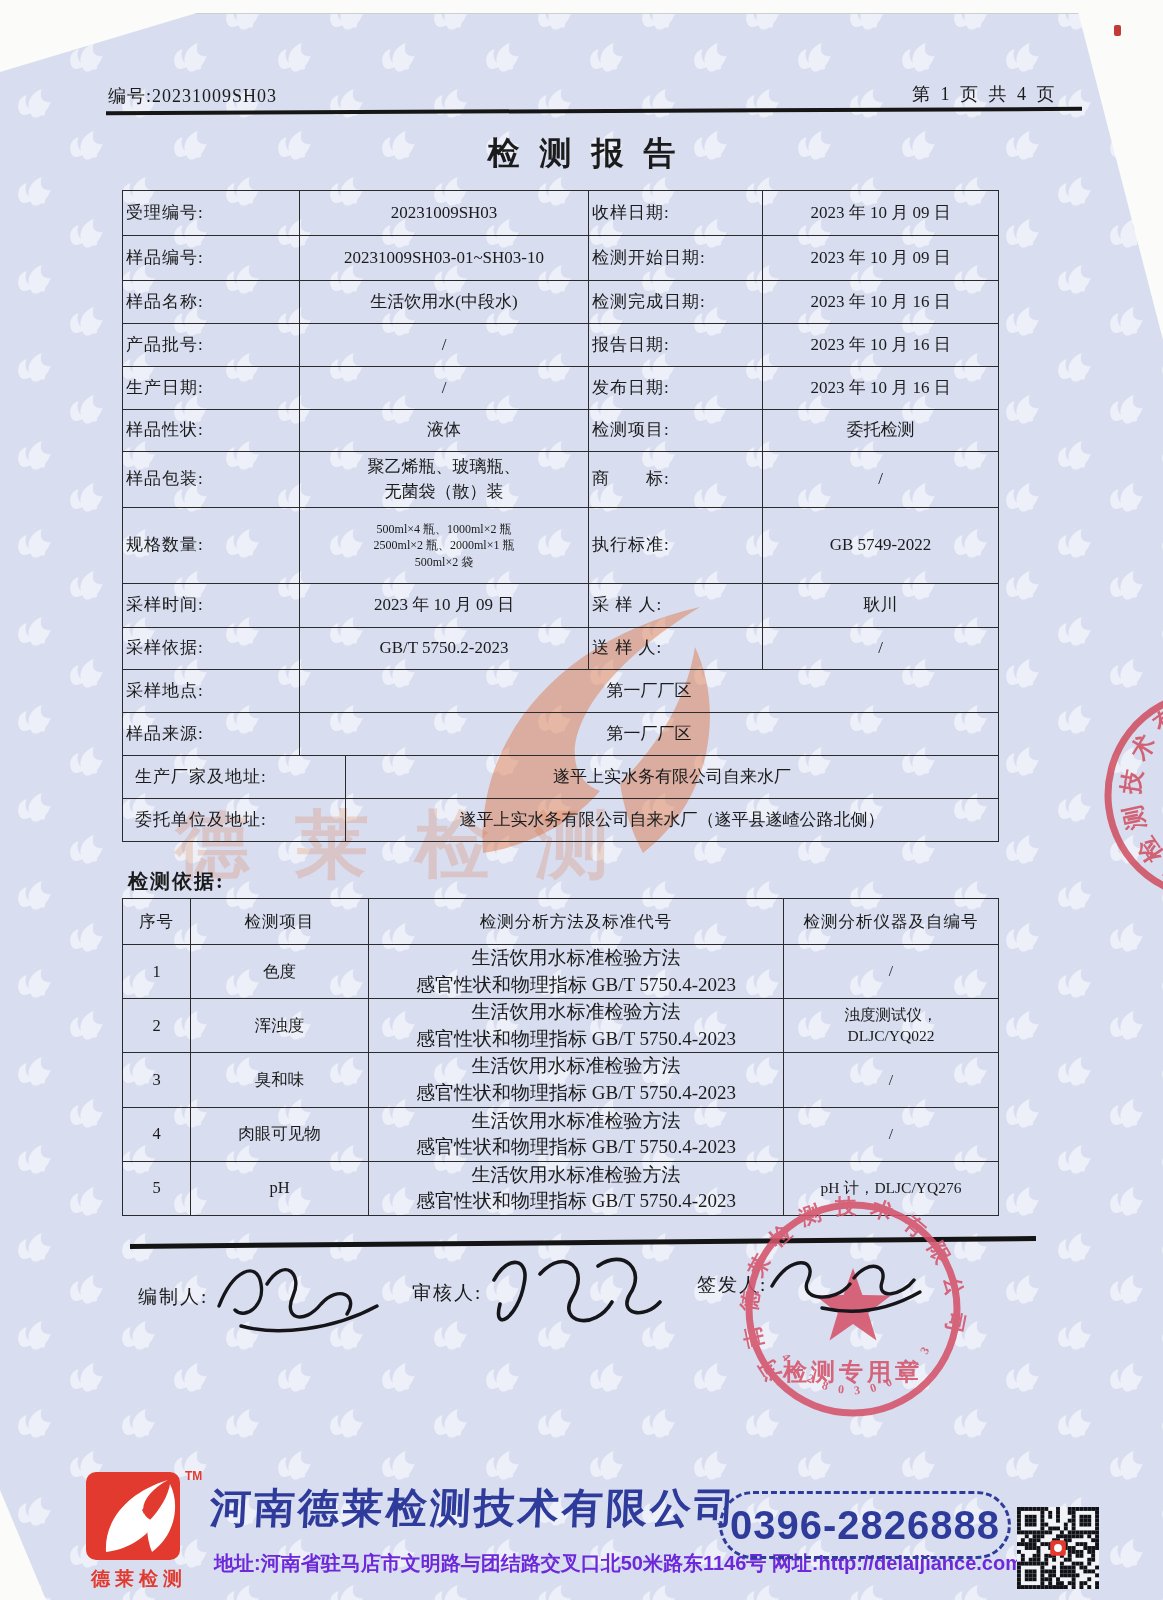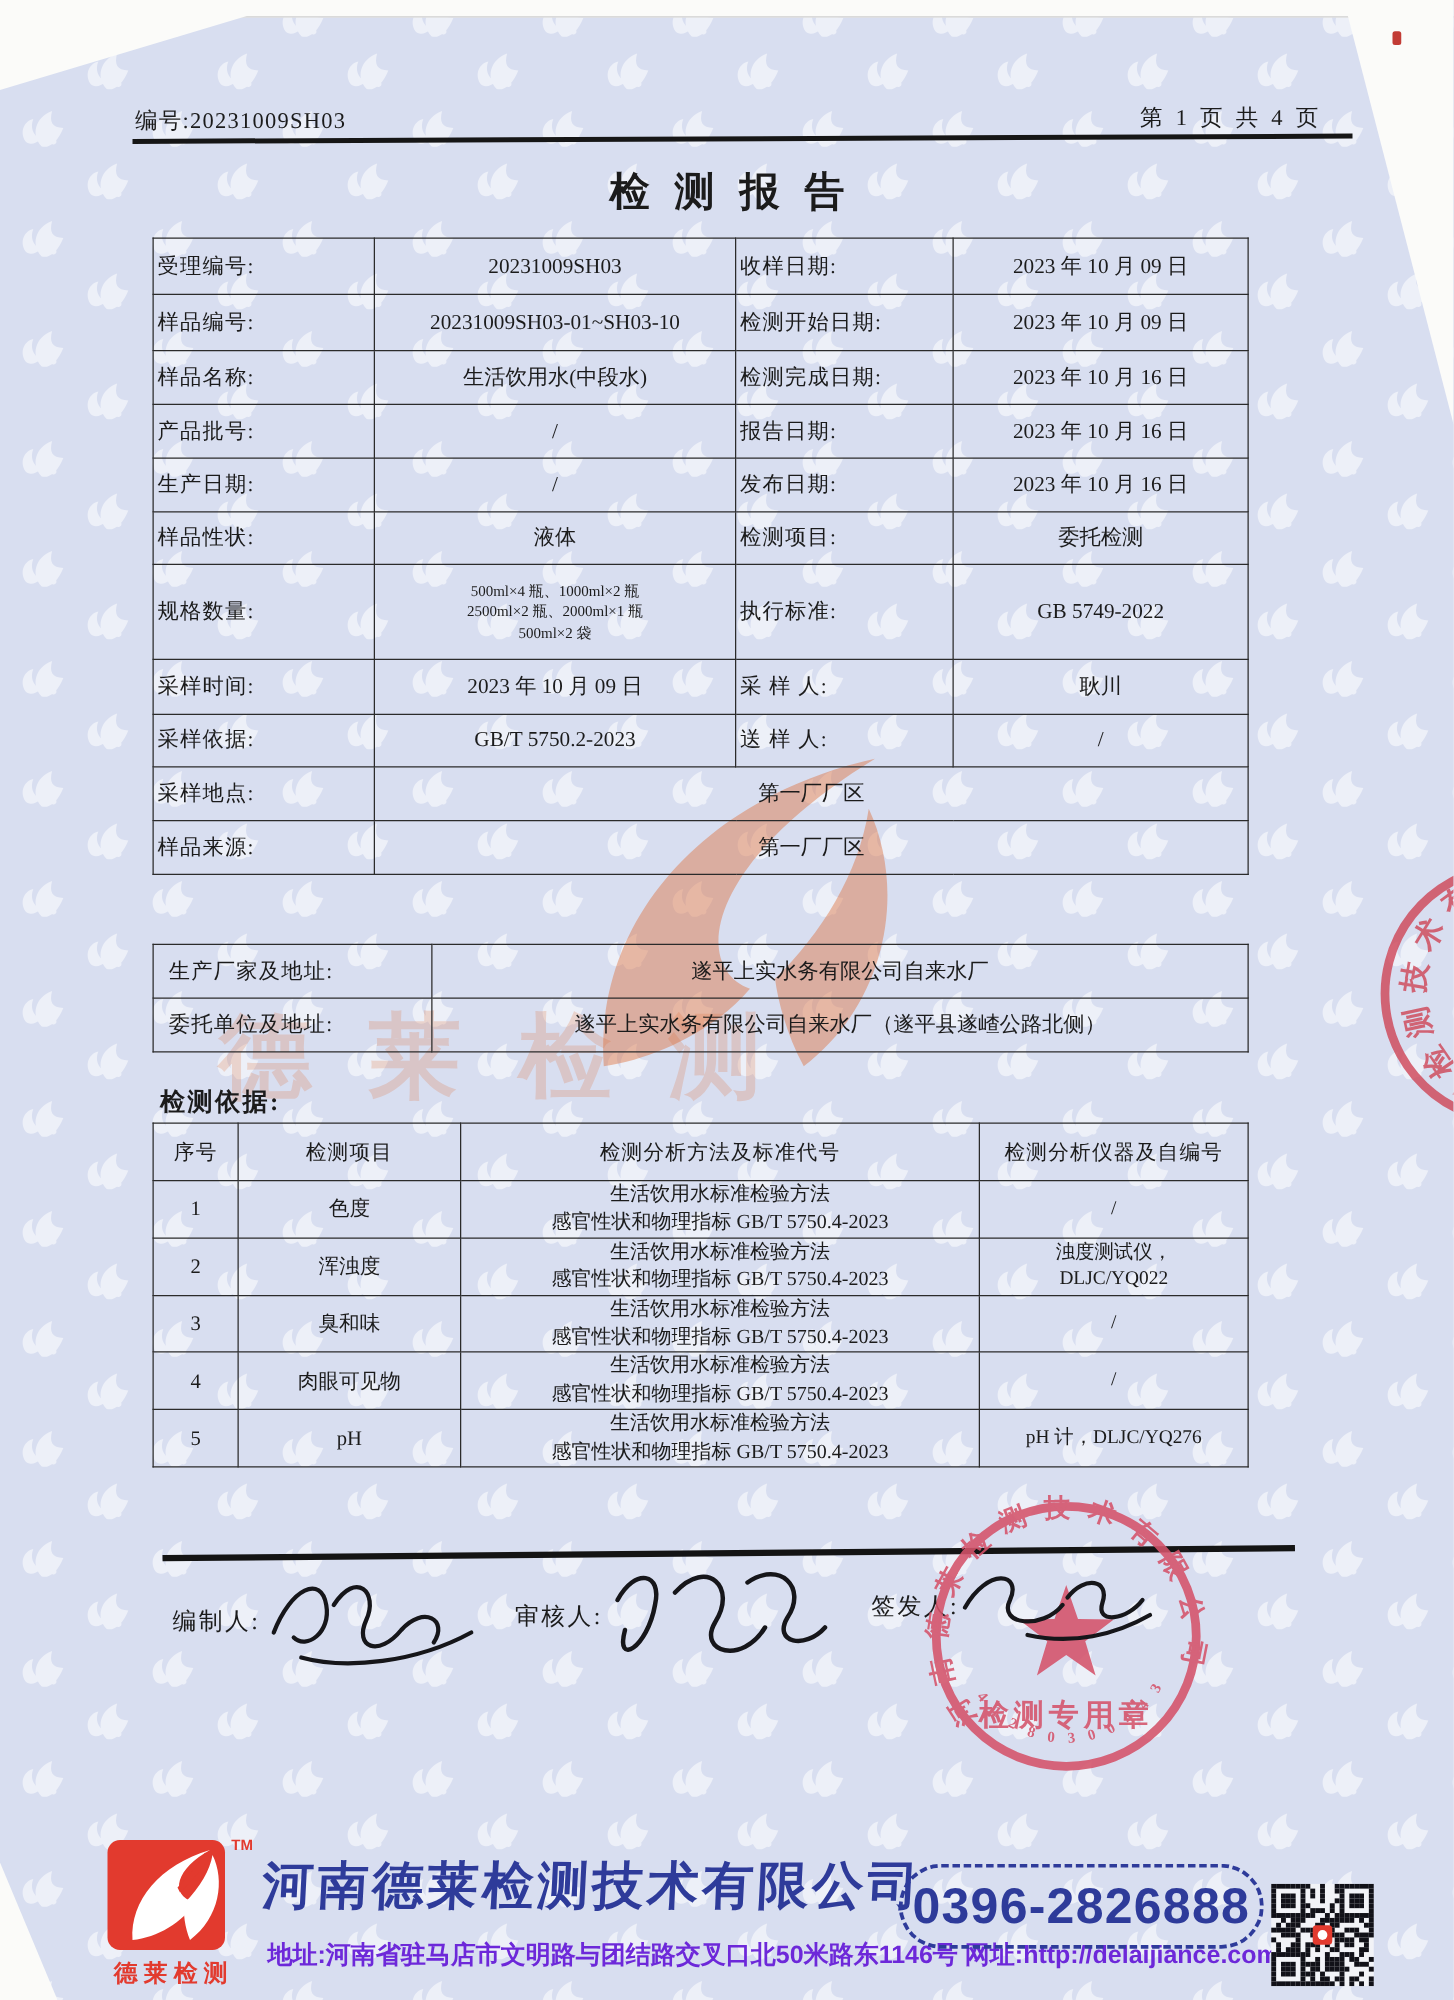--- a/index.html
+++ b/index.html
@@ -28,21 +28,21 @@
   table{border-collapse:collapse;table-layout:fixed;z-index:2;position:absolute;background:transparent;}
   td{border:1.7px solid #2b2b2b;padding:0;font-size:17px;line-height:1.45;overflow:hidden;}
   .lbl{text-align:left;padding-left:3px;letter-spacing:1px;}
   .val{text-align:center;white-space:pre-line;}
   .small{font-size:12px;line-height:1.35;}
   #info-table{left:122px;top:190px;width:876px;}
   #wide-table{left:122px;top:755px;width:876px;}
   #basis-heading{left:128px;top:868px;font-size:20px;font-weight:bold;letter-spacing:2px;z-index:2;}
   #basis-table{left:122px;top:898px;width:876px;}
   #basis-table td{font-size:16.5px;}
-  #basis-table .method{font-size:16px;line-height:1.4;}
+  #basis-table .method{font-size:19px;line-height:1.4;}
   #basis-table .inst{font-size:15.5px;line-height:1.35;}
   #basis-table .hd{text-align:center;letter-spacing:1px;margin-left:40px;}
   
   .thick-line{left:130px;top:1240px;width:906px;height:4.5px;background:#141414;transform:rotate(-0.5deg);z-index:2;}
   .sig-label{font-size:19px;letter-spacing:2px;z-index:2;}
   .sig-svg{z-index:4;}
   .stamp{z-index:3;}
   
   .logo-svg{left:82px;top:1464px;z-index:2;}
   .logo-text{left:64px;top:1566px;width:150px;text-align:center;font-size:19px;font-weight:bold;
@@ -136,20 +136,27 @@
       <td class="lbl">生产日期:</td>
       <td class="val">/</td>
       <td class="lbl">发布日期:</td>
       <td class="val">2023 年 10 月 16 日</td>
     </tr>
     <tr style="height:42px">
       <td class="lbl">样品性状:</td>
       <td class="val">液体</td>
       <td class="lbl">检测项目:</td>
       <td class="val">委托检测</td>
+    </tr>
+    <tr style="height:56px">
+      <td class="lbl">样品包装:</td>
+      <td class="val">聚乙烯瓶、玻璃瓶、
+无菌袋（散）装</td>
+      <td class="lbl">商　　标:</td>
+      <td class="val">/</td>
     </tr>
     <tr style="height:76px">
       <td class="lbl">规格数量:</td>
       <td class="val small">500ml×4 瓶、1000ml×2 瓶
 2500ml×2 瓶、2000ml×1 瓶
 500ml×2 袋</td>
       <td class="lbl">执行标准:</td>
       <td class="val">GB 5749-2022</td>
     </tr>
     <tr style="height:44px">

